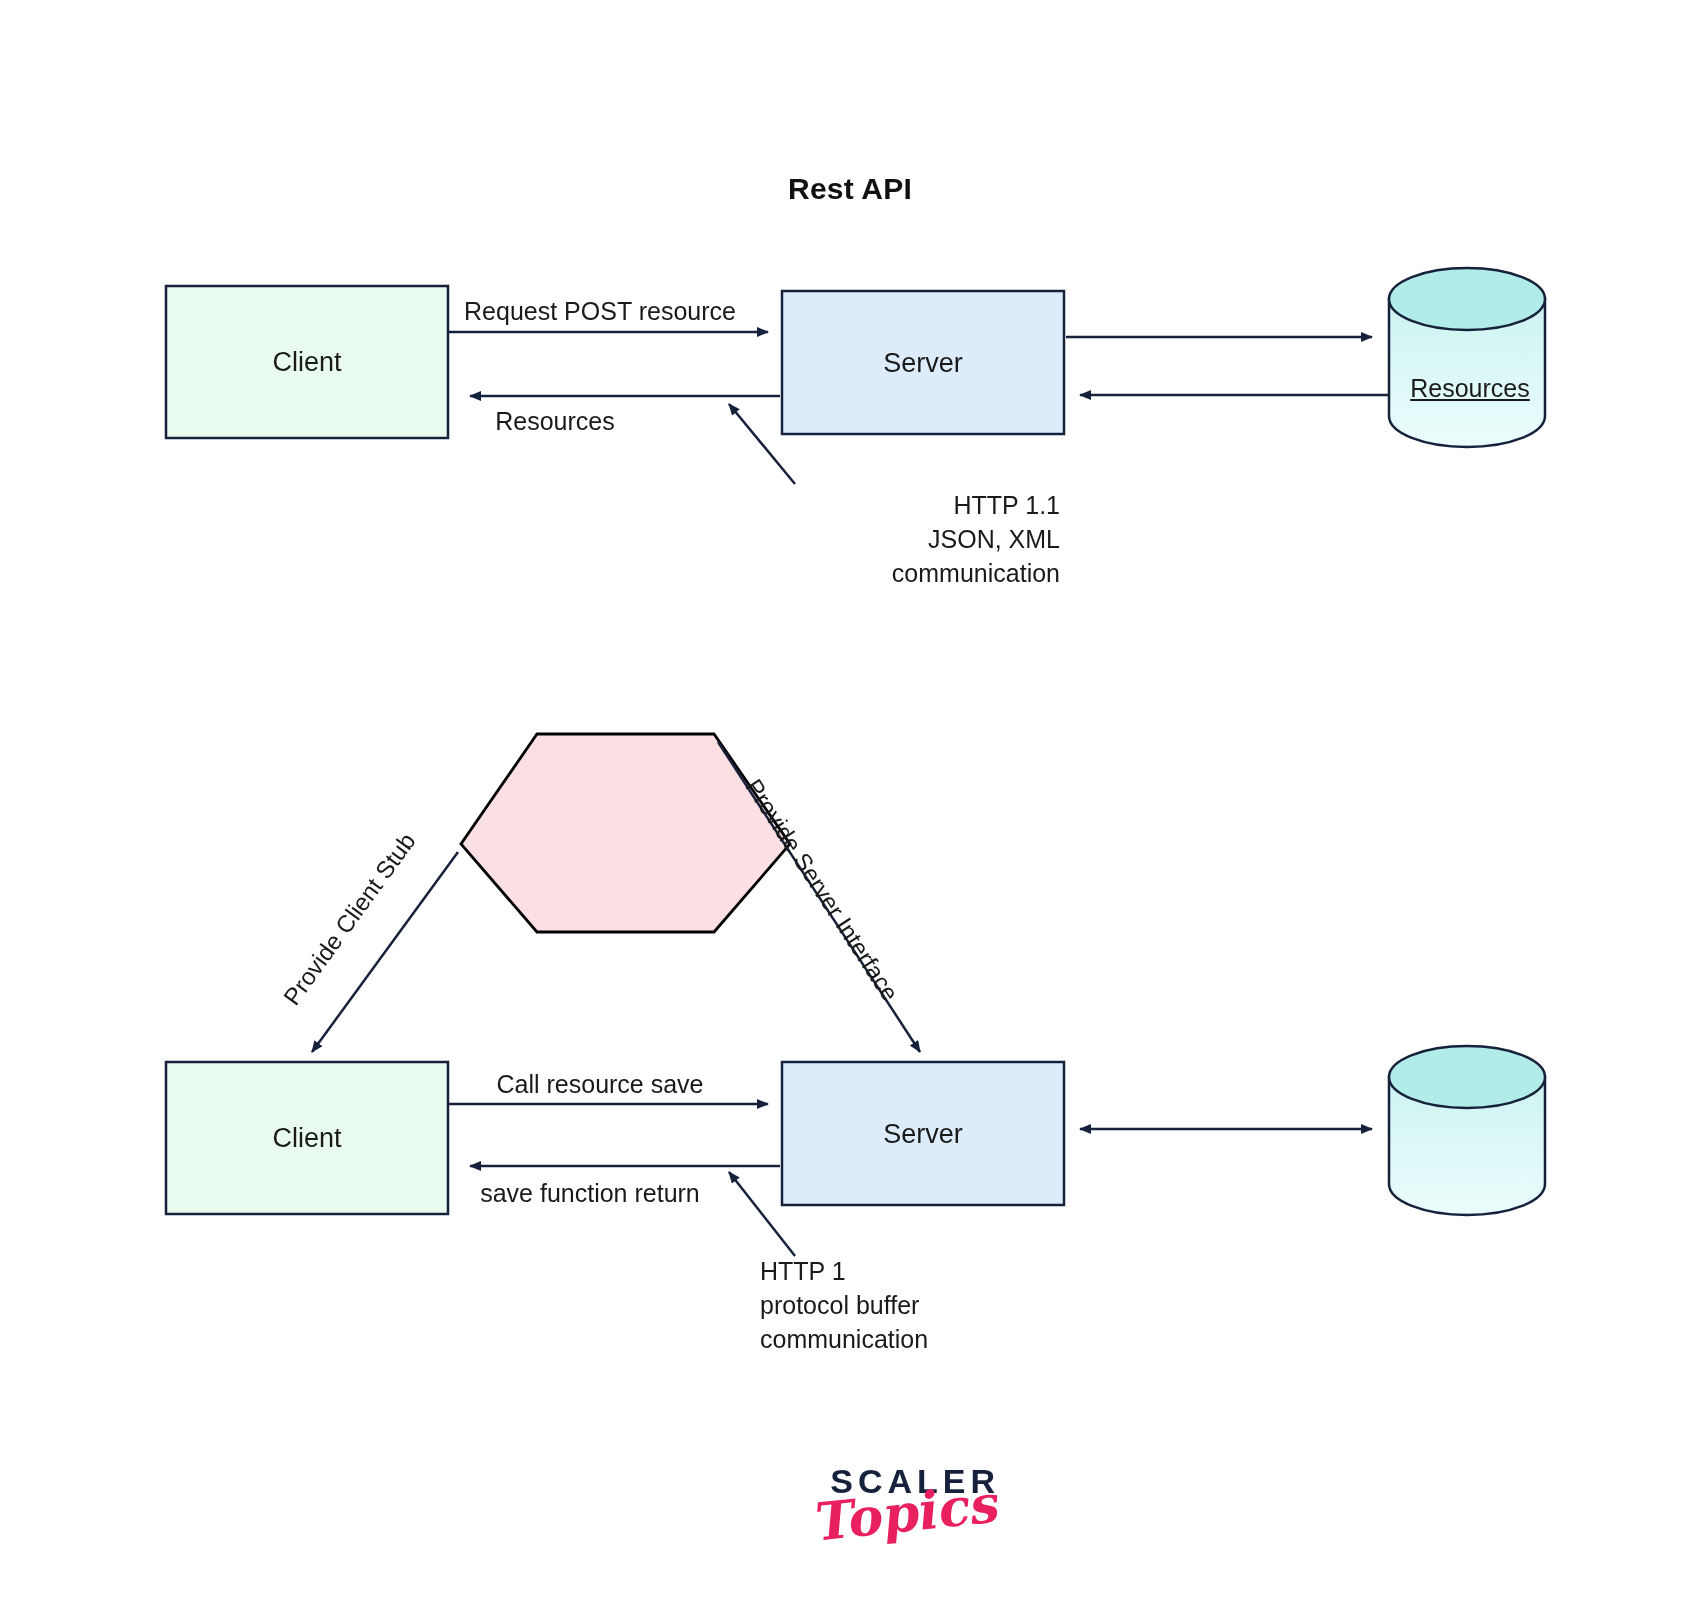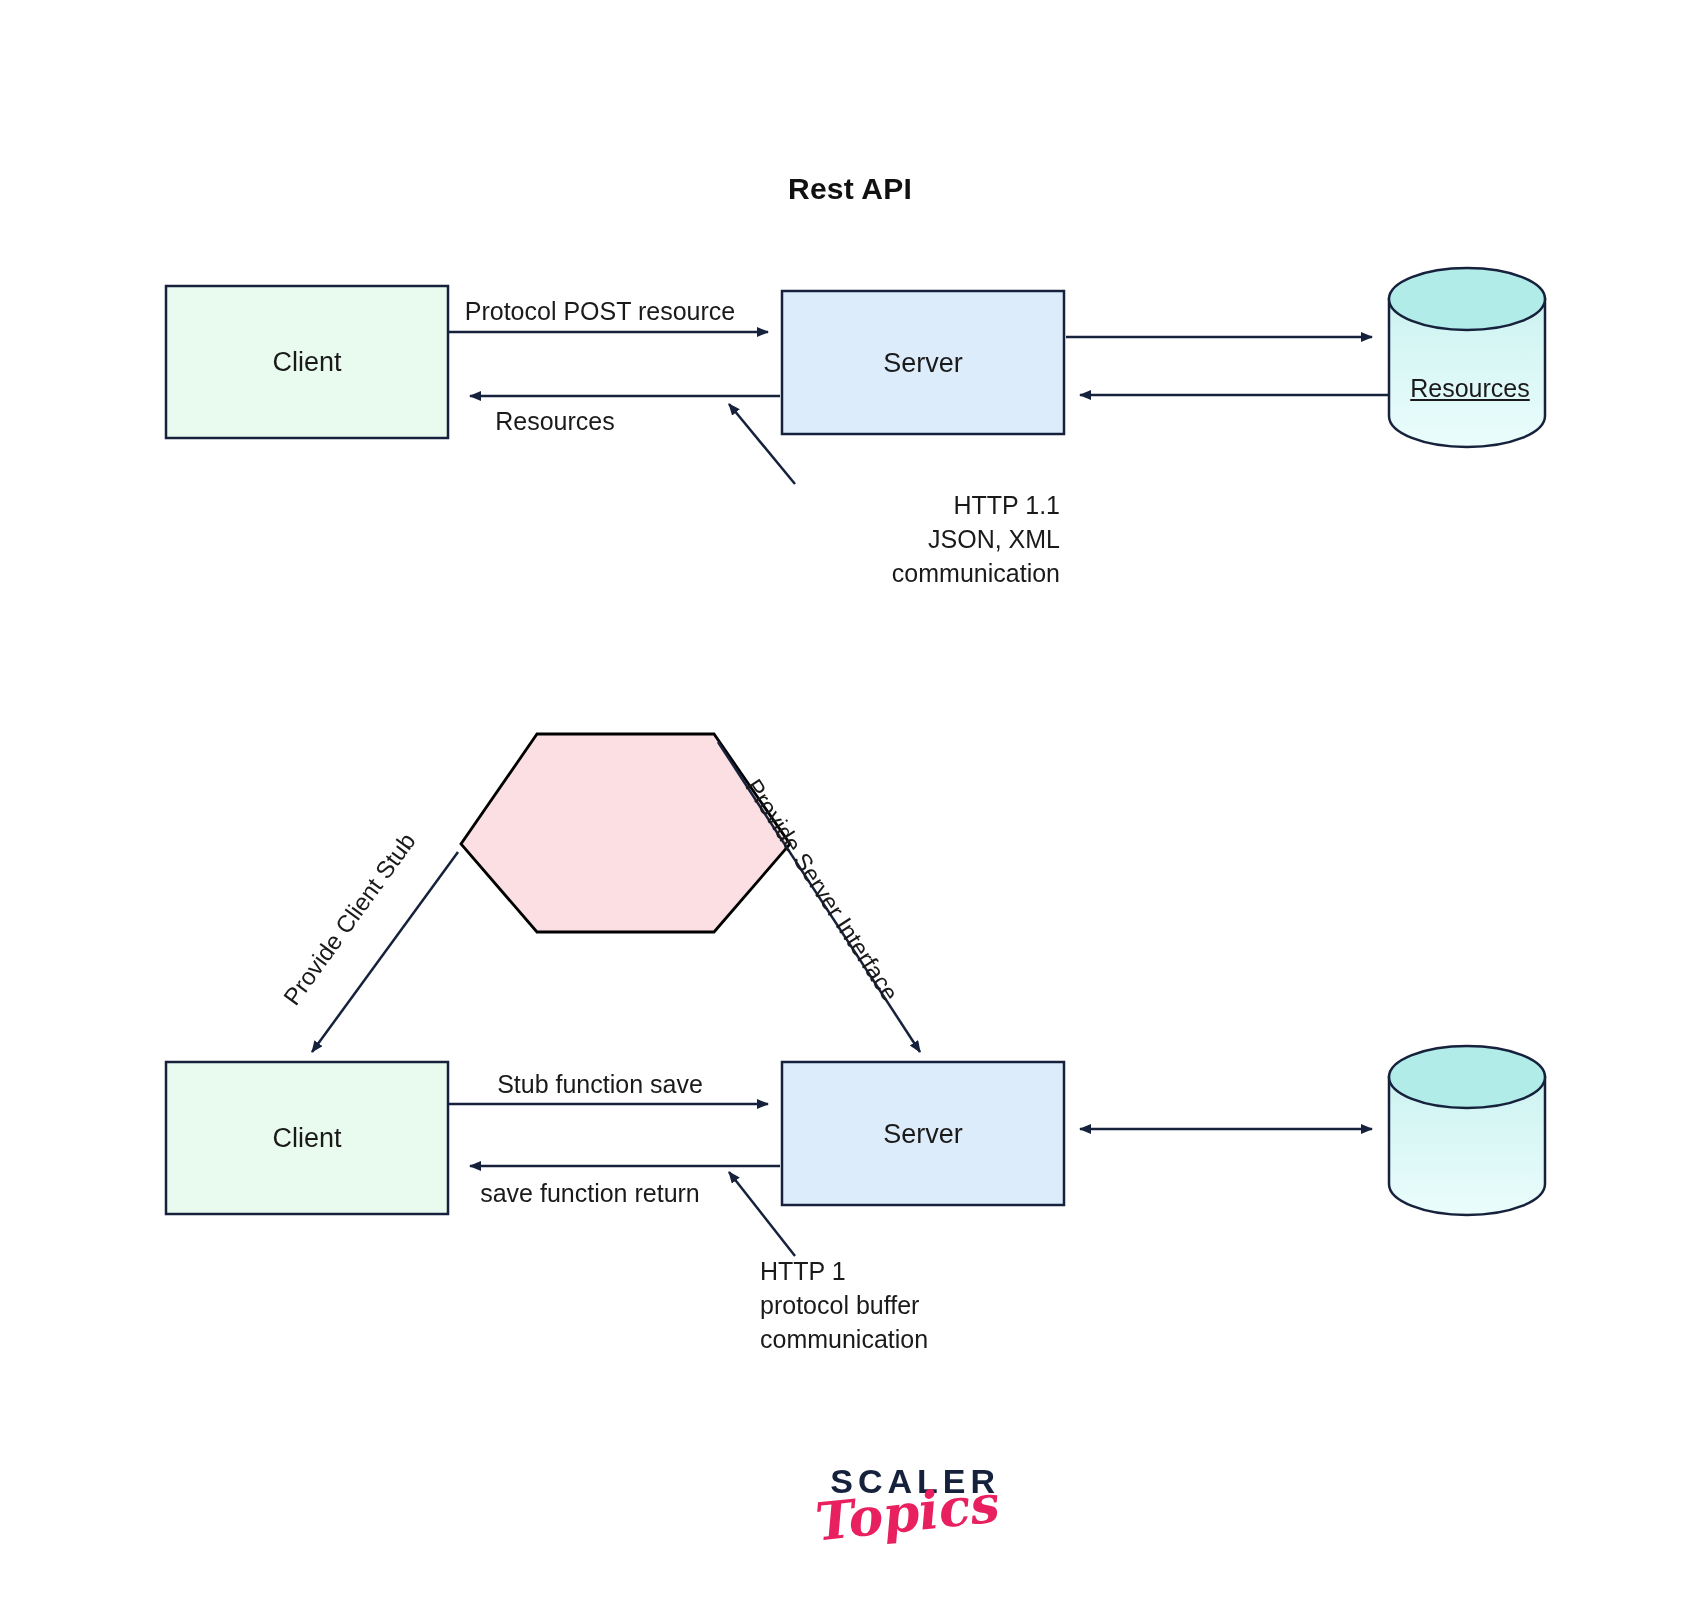--- a/index.html
+++ b/index.html
@@ -182,21 +182,21 @@
   </svg>
 
   <div class="section-title" style="left:650px; top:128px;">Rest API</div>
 
   <div class="node-label" style="left:166px; top:303px; width:282px;">Client</div>
 
   <div class="node-label" style="left:782px; top:304px; width:282px;">Server</div>
 
   <div class="node-label" style="left:1380px; top:330px; width:180px; font-size:25px;text-decoration:underline;">Resources</div>
 
-  <div class="edge-label" style="left:425px; top:253px; width:350px;">Protocol POST resource</div>
+  <div class="edge-label" style="left:425px; top:253px; width:350px;">Request POST resource</div>
 
   <div class="edge-label" style="left:430px; top:363px; width:250px;">Resources</div>
 
   <div class="note-block" style="left:760px; top:444px; width:300px; text-align:right;">
     <div>HTTP 1.1</div>
     <div>JSON, XML</div>
     <div>communication</div>
   </div>
 
 
@@ -204,21 +204,21 @@
   <div class="rot-label" style="left:278px; top:950px; transform: rotate(-54deg);">Provide Client Stub</div>
 
   <div class="rot-label" style="left:763px; top:730px; transform: rotate(57deg);">Provide Server Interface</div>
 
   <div class="node-label" style="left:166px; top:1079px; width:282px;">Client</div>
 
   <div class="node-label" style="left:782px; top:1075px; width:282px;">Server</div>
 
   <div class="node-label" style="left:1380px; top:1075px; width:180px; font-size:25px;"></div>
 
-  <div class="edge-label" style="left:430px; top:1026px; width:340px;">Stub function save</div>
+  <div class="edge-label" style="left:430px; top:1026px; width:340px;">Call resource save</div>
 
   <div class="edge-label" style="left:420px; top:1135px; width:340px;">save function return</div>
 
   <div class="note-block" style="left:760px; top:1210px; width:300px; text-align:left;">
     <div>HTTP 1</div>
     <div>protocol buffer</div>
     <div>communication</div>
   </div>
 
   <div class="logo" style="left:700px; top:1420px;">

